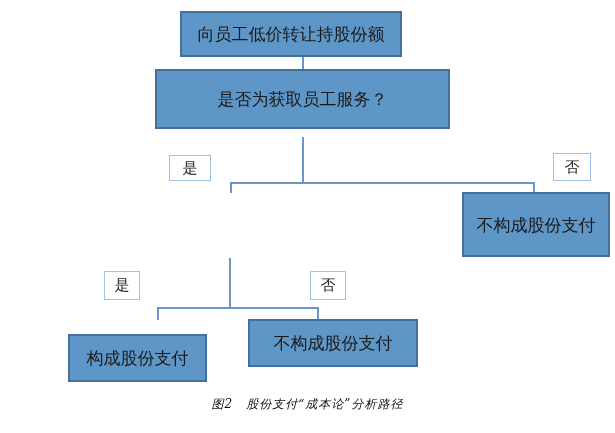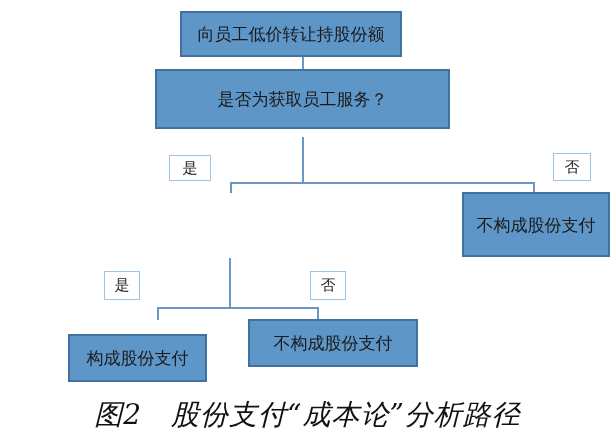--- a/index.html
+++ b/index.html
@@ -62,21 +62,21 @@
   .c-d2      { left: 533px; top: 182px; width: 2px;   height: 11px; }
   .c-v3      { left: 229px; top: 258px; width: 2px;   height: 51px; }
   .c-h2      { left: 157px; top: 307px; width: 162px; height: 2px; }
   .c-d3      { left: 157px; top: 307px; width: 2px;   height: 13px; }
   .c-d4      { left: 317px; top: 307px; width: 2px;   height: 13px; }
   .caption {
     position: absolute;
     left: 0; top: 396px;
     width: 100%;
     text-align: center;
-    font-size: 28px;
+    font-size: 12px;
     font-style: italic;
     letter-spacing: 1px;
     color: #111111;
     font-family: "DejaVu Serif", "Liberation Serif", serif;
   }
 </style>
 </head>
 <body>
 
 <div class="canvas">

